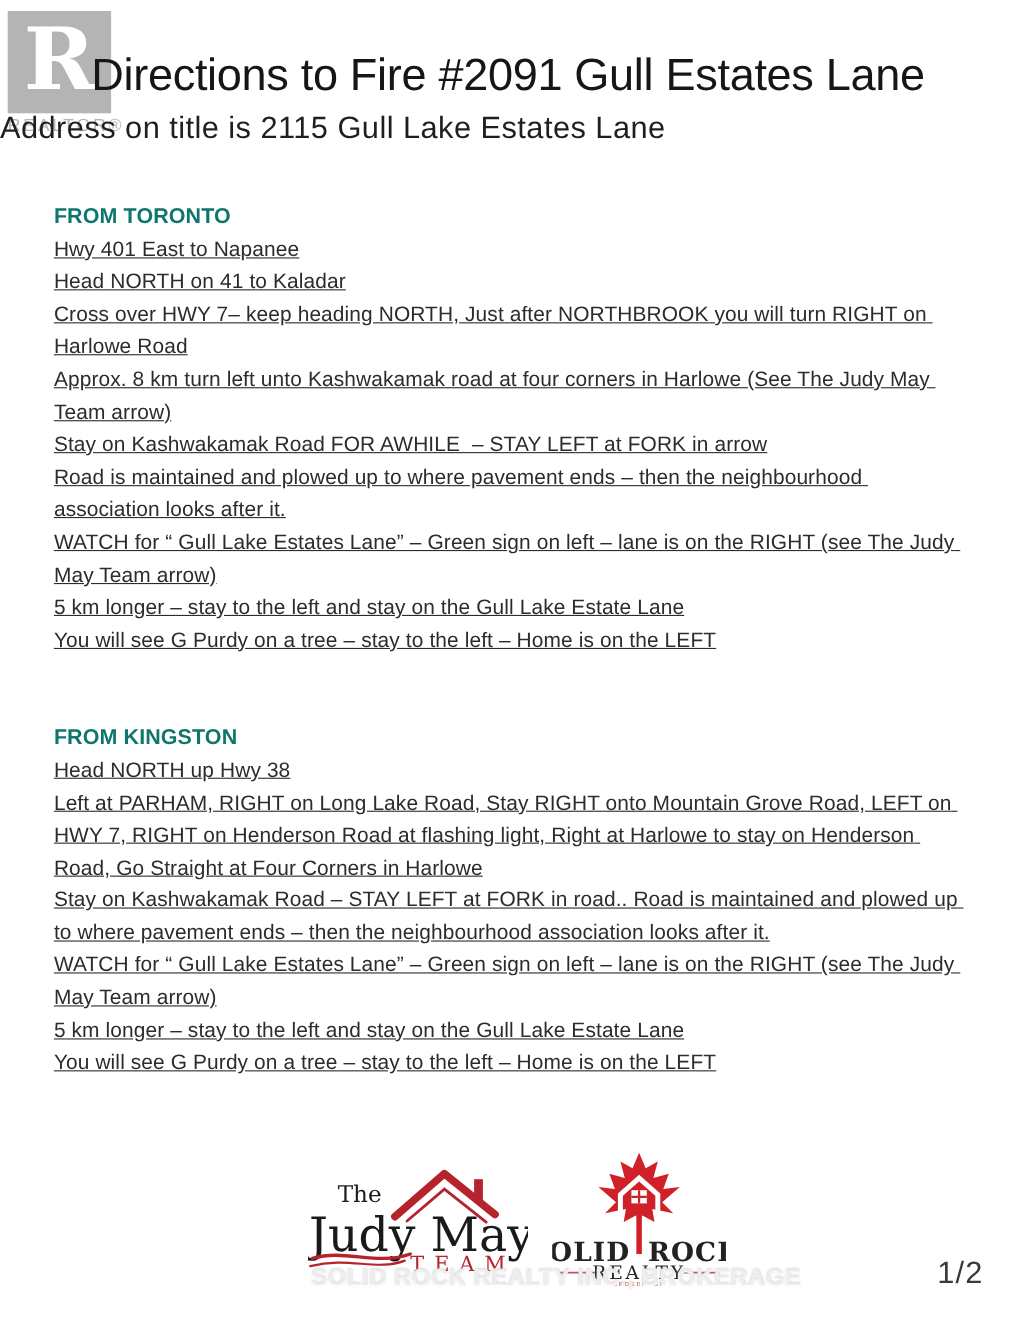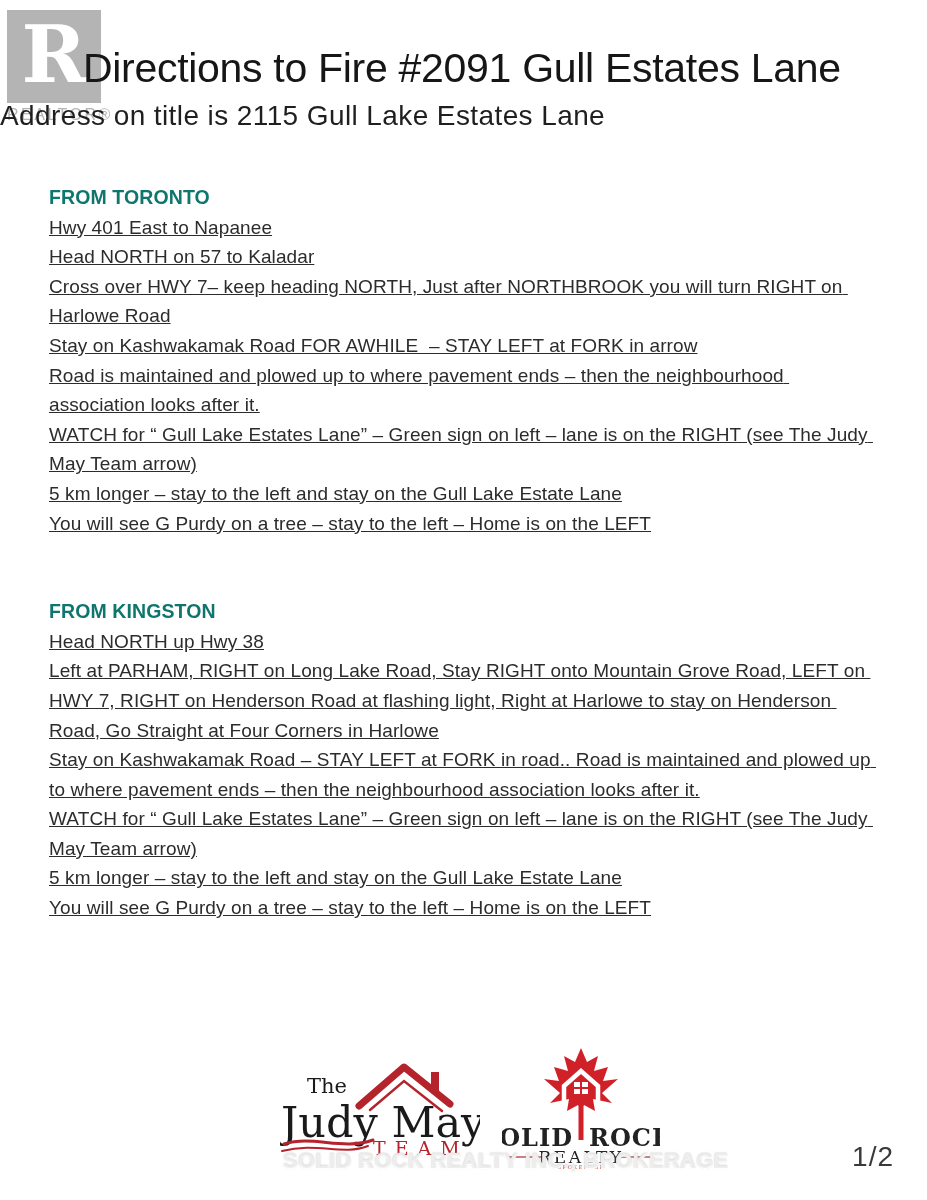--- a/index.html
+++ b/index.html
@@ -87,22 +87,23 @@
   </div>
 
   <h1 class="doc-title">Directions to Fire #2091 Gull Estates Lane</h1>
   <div class="doc-subtitle">Address on title is 2115 Gull Lake Estates Lane</div>
 
   <div class="content">
 
     <div class="section">
       <div class="section-heading">FROM TORONTO</div>
       <p>Hwy 401 East to Napanee</p>
-      <p>Head NORTH on 57 to Kaladar</p>
+      <p>Head NORTH on 41 to Kaladar</p>
       <p>Cross over HWY 7– keep heading NORTH, Just after NORTHBROOK you will turn RIGHT on Harlowe Road</p>
+      <p>Approx. 8 km turn left unto Kashwakamak road at four corners in Harlowe (See The Judy May Team arrow)</p>
       <p>Stay on Kashwakamak Road FOR AWHILE  – STAY LEFT at FORK in arrow</p>
       <p>Road is maintained and plowed up to where pavement ends – then the neighbourhood association looks after it.</p>
       <p>WATCH for “ Gull Lake Estates Lane” – Green sign on left – lane is on the RIGHT (see The Judy May Team arrow)</p>
       <p>5 km longer – stay to the left and stay on the Gull Lake Estate Lane</p>
       <p>You will see G Purdy on a tree – stay to the left – Home is on the LEFT</p>
     </div>
 
     <div class="section section-kingston">
       <div class="section-heading">FROM KINGSTON</div>
       <p>Head NORTH up Hwy 38</p>

